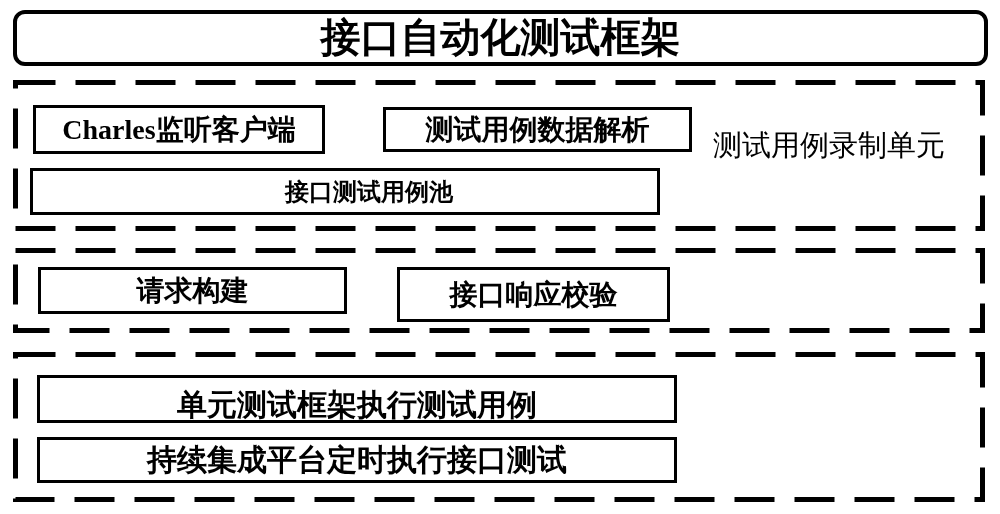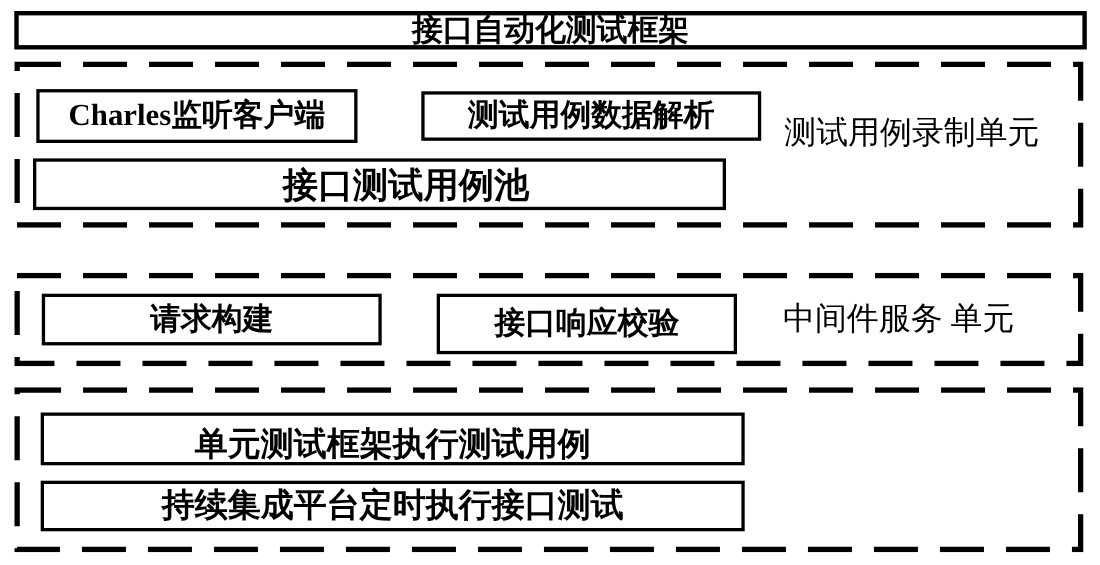--- a/index.html
+++ b/index.html
@@ -26,49 +26,50 @@
     justify-content: center;
     font-weight: bold;
     font-size: 28px;
     line-height: 1;
     white-space: nowrap;
   }
   .title-box {
     left: 13px;
     top: 10px;
     width: 975px;
-    height: 35px;
+    height: 56px;
     border-width: 4px;
-    font-size: 28px;
+    font-size: 40px;
+    border-radius: 12px;
   }
   .section {
     position: absolute;
     box-sizing: border-box;
     left: 13px;
     width: 972px;
   }
   .dash-border {
     position: absolute;
     left: 0;
     top: 0;
     display: block;
   }
   .dash-border rect {
     fill: none;
     stroke: #000000;
     stroke-width: 5;
     stroke-dasharray: 40 20;
   }
-  .section-1 { top: 56px;  height: 151px; }
+  .section-1 { top: 80px;  height: 151px; }
   .section-2 { top: 248px; height: 85px;  }
   .section-3 { top: 352px; height: 150px; }
 
   .b-charles { left: 20px;  top: 25px; width: 292px; height: 49px; }
   .b-parse   { left: 370px; top: 27px; width: 309px; height: 45px; }
-  .b-pool    { left: 17px;  top: 88px; width: 630px; height: 47px; font-size: 32px; padding-left: 48px; }
+  .b-pool    { left: 17px;  top: 88px; width: 630px; height: 47px; font-size: 24px; padding-left: 48px; }
 
   .b-request  { left: 25px;  top: 19px; width: 309px; height: 47px; text-align: right; }
   .b-response { left: 384px; top: 19px; width: 273px; height: 55px; }
 
   .b-unit { left: 24px; top: 23px; width: 640px; height: 48px; font-size: 30px; align-items: flex-end; }
   .b-ci   { left: 24px; top: 85px; width: 640px; height: 46px; font-size: 30px; }
 
   .section-label {
     position: absolute;
     width: 272px;
@@ -111,21 +112,20 @@
   <div class="section section-2">
     <svg class="dash-border" width="972" height="85" viewBox="0 0 972 85" aria-hidden="true">
       <rect x="2.5" y="2.5" width="967" height="80"></rect>
     </svg>
     <div class="solid-box b-request">
       <span>请求构建</span>
     </div>
     <div class="solid-box b-response">
       <span>接口响应校验</span>
     </div>
-    <div class="section-label label-2">中间件服务 单元</div>
   </div>
 
   <div class="section section-3">
     <svg class="dash-border" width="972" height="150" viewBox="0 0 972 150" aria-hidden="true">
       <rect x="2.5" y="2.5" width="967" height="145"></rect>
     </svg>
     <div class="solid-box b-unit">
       <span>单元测试框架执行测试用例</span>
     </div>
     <div class="solid-box b-ci">

